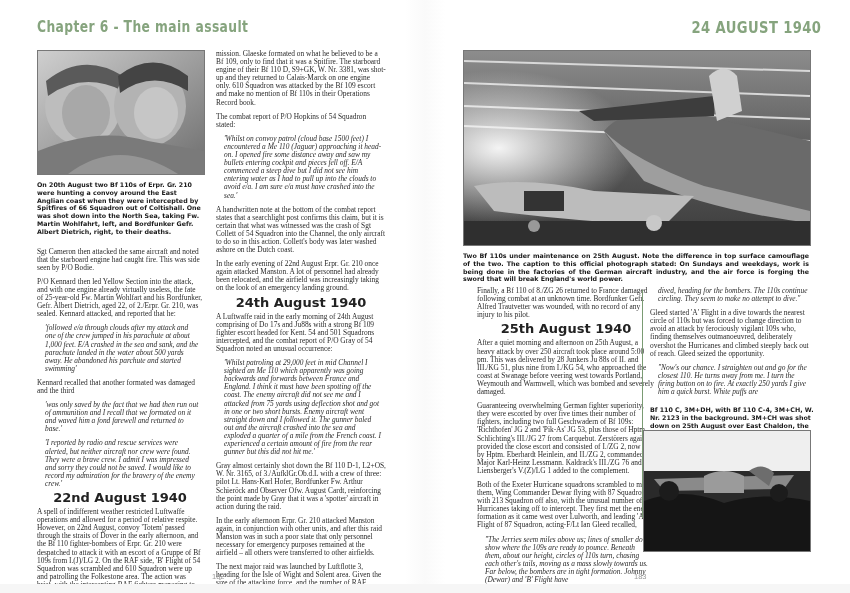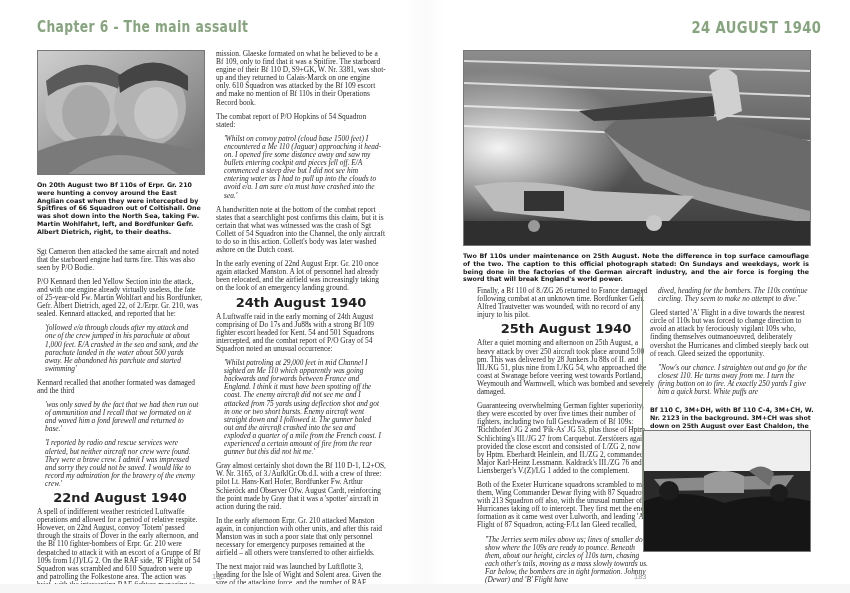--- a/index.html
+++ b/index.html
@@ -44,21 +44,21 @@
       <ellipse cx="112" cy="55" rx="36" ry="40" fill="#b3b3b3"></ellipse>
       <ellipse cx="118" cy="62" rx="22" ry="26" fill="#c6c6c6"></ellipse>
       <path d="M80 25 Q115 -2 150 25 L150 40 Q115 18 82 42 Z" fill="#444"></path>
       <path d="M0 100 Q60 75 110 90 L166 100 L166 123 L0 123 Z" fill="#7a7a7a"></path>
       <path d="M30 123 Q80 85 140 123 Z" fill="#959595"></path>
     </svg>
   </div>
 
   <div class="col" style="left:37px; top:181px; width:166px;">
     <p class="caption" style="margin-bottom:12px;">On 20th August two Bf 110s of Erpr. Gr. 210 were hunting a convoy around the East Anglian coast when they were intercepted by Spitfires of 66 Squadron out of Coltishall. One was shot down into the North Sea, taking Fw. Martin Wohlfahrt, left, and Bordfunker Gefr. Albert Dietrich, right, to their deaths.</p>
-    <p>Sgt Cameron then attacked the same aircraft and noted that the starboard engine had turns fire. This was also seen by P/O Bodie.</p>
+    <p>Sgt Cameron then attacked the same aircraft and noted that the starboard engine had caught fire. This was side seen by P/O Bodie.</p>
     <p>P/O Kennard then led Yellow Section into the attack, and with one engine already virtually useless, the fate of 25-year-old Fw. Martin Wohlfart and his Bordfunker, Gefr. Albert Dietrich, aged 22, of 2./Erpr. Gr. 210, was sealed. Kennard attacked, and reported that he:</p>
     <p class="quote">'followed e/a through clouds after my attack and one of the crew jumped in his parachute at about 1,000 feet. E/A crashed in the sea and sank, and the parachute landed in the water about 500 yards away. He abandoned his parchute and started swimming'</p>
     <p>Kennard recalled that another formated was damaged and the third</p>
     <p class="quote">'was only saved by the fact that we had then run out of ammunition and I recall that we formated on it and waved him a fond farewell and returned to base.'</p>
     <p class="quote">'I reported by radio and rescue services were alerted, but neither aircraft nor crew were found. They were a brave crew. I admit I was impressed and sorry they could not be saved. I would like to record my admiration for the bravery of the enemy crew.'</p>
     <h3>22nd August 1940</h3>
     <p>A spell of indifferent weather restricted Luftwaffe operations and allowed for a period of relative respite. However, on 22nd August, convoy 'Totem' passed through the straits of Dover in the early afternoon, and the Bf 110 fighter-bombers of Erpr. Gr. 210 were despatched to attack it with an escort of a Gruppe of Bf 109s from I.(J)/LG 2. On the RAF side, 'B' Flight of 54 Squadron was scrambled and 610 Squadron were up and patrolling the Folkestone area. The action was brief, with the intercepting RAF fighters managing to intervene and prevent the convoy from being attacked. Uffz. Ernst Glaeske and his Bordfunker Ogefr. Konrad Schweda of 2./Erpr. Gr. 210 had a lucky escape on this</p>
   </div>
 
   <div class="col" style="left:216px; top:50px; width:170px;">

